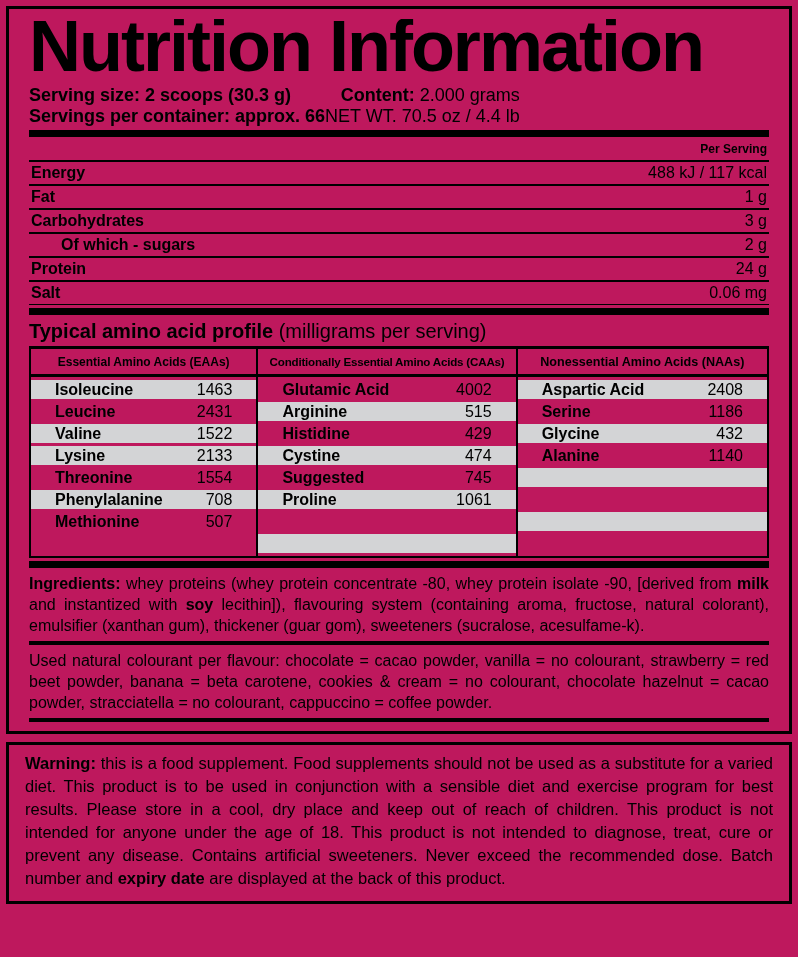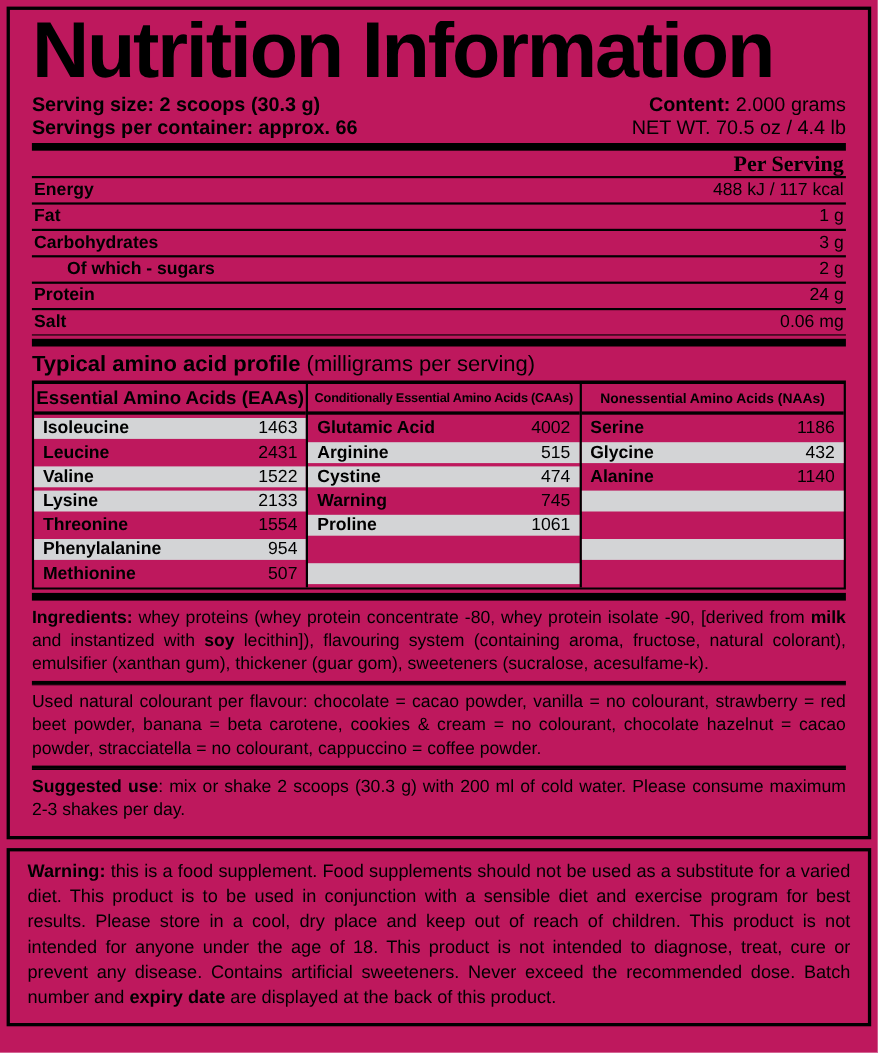--- a/index.html
+++ b/index.html
@@ -13,30 +13,30 @@
   .b{ font-weight:bold; }
 
   .main-box{ border:3px solid var(--ink); padding:4px 20px 8px; }
 
   .title{
     font-size:72px; line-height:54px; font-weight:bold;
     letter-spacing:-2px; white-space:nowrap;
     margin:6px 0 6px; overflow:hidden;
   }
 
-  .hdr{ display:flex; justify-content:space-between; align-items:flex-start;margin-top:12px; }
+  .hdr{ display:flex; align-items:flex-start;margin-top:12px; }
   .hdr-left div{ font-size:18px; line-height:21px; font-weight:bold; }
   .hdr-right{ text-align:right; }
   .hdr-right div{ font-size:18px; line-height:21px; }
 
   .bar{ height:7px; background:var(--ink); margin-top:3px; }
 
   .perserv{
-    text-align:right; font-size:20px; line-height:16px;
-    padding:4px 2px 3px; border-bottom:2px solid var(--ink);font-family:Liberation Serif, serif;
+    text-align:right; font-size:12px; line-height:16px;
+    padding:4px 2px 3px; border-bottom:2px solid var(--ink);
   }
 
   .nrow{
     display:flex; justify-content:space-between; align-items:flex-start;
     font-size:16px; line-height:18px; padding:2px 2px;
     border-bottom:2px solid var(--ink);
   }
   .nrow:last-child{ border-bottom:1px solid var(--ink); }
   .nrow .nlabel{ font-weight:bold; }
   .nrow.indent .nlabel{ padding-left:30px; }
@@ -44,29 +44,29 @@
   .amino-heading{ font-size:20px; line-height:22px; padding:5px 0 4px; }
   .amino-heading .reg{ font-weight:normal; }
 
   .amino-grid{
     display:grid; grid-template-columns:226fr 260fr 252fr;
     border:2px solid var(--ink); border-top-width:3px;
   }
   .acol{ border-left:2px solid var(--ink); }
   .acol:first-child{ border-left:none; }
   .ahead{
-    text-align:center; font-weight:bold; font-size:17px; line-height:14px;
+    text-align:center; font-weight:bold; font-size:12px; line-height:14px;
     padding:6px 2px 5px; border-bottom:3px solid var(--ink); white-space:nowrap; overflow:hidden;
   }
   .acol:nth-child(2) .ahead{ font-size:11.6px; letter-spacing:-0.2px; }
   .acol:nth-child(3) .ahead{ font-size:12.6px; }
   .abody{ padding:3px 0 0; }
   .acell{
     display:flex; justify-content:space-between; align-items:flex-end;
-    min-height:19px; padding:1px 8px; margin-bottom:3px;
+    min-height:19px; padding:1px 24px; margin-bottom:3px;
     font-size:16px; line-height:17px;
   }
   .acell.shade{ background:var(--shade); }
   .acell .aname{ font-weight:bold; }
 
   .para{ font-size:16px; line-height:21px; text-align:justify; margin:5px 0; }
   .dline{
     height:3px; border-top:3px solid var(--ink); border-bottom:1px solid var(--ink);
     margin:1px 0;
   }
@@ -150,64 +150,72 @@
             <div class="acell shade">
               <span class="aname">Lysine</span>
               <span class="aval">2133</span>
             </div>
             <div class="acell">
               <span class="aname">Threonine</span>
               <span class="aval">1554</span>
             </div>
             <div class="acell shade">
               <span class="aname">Phenylalanine</span>
-              <span class="aval">954</span>
+              <span class="aval">708</span>
             </div>
             <div class="acell">
               <span class="aname">Methionine</span>
               <span class="aval">507</span>
             </div>
           </div>
         </div>
         <div class="acol">
           <div class="ahead">Conditionally Essential Amino Acids (CAAs)</div>
           <div class="abody">
             <div class="acell">
               <span class="aname">Glutamic Acid</span>
               <span class="aval">4002</span>
             </div>
             <div class="acell shade">
               <span class="aname">Arginine</span>
               <span class="aval">515</span>
             </div>
+            <div class="acell">
+              <span class="aname">Histidine</span>
+              <span class="aval">429</span>
+            </div>
             <div class="acell shade">
               <span class="aname">Cystine</span>
               <span class="aval">474</span>
             </div>
             <div class="acell">
-              <span class="aname">Warning</span>
+              <span class="aname">Suggested</span>
               <span class="aval">745</span>
             </div>
             <div class="acell shade">
               <span class="aname">Proline</span>
               <span class="aval">1061</span>
             </div>
             <div class="acell">
               <span class="aname"></span>
               <span class="aval"></span>
             </div>
             <div class="acell shade">
               <span class="aname"></span>
               <span class="aval"></span>
             </div>
           </div>
         </div>
         <div class="acol">
           <div class="ahead">Nonessential Amino Acids (NAAs)</div>
           <div class="abody">
+            <div class="acell shade">
+              <span class="aname">Aspartic Acid</span>
+              <span class="aval">2408</span>
+            </div>
             <div class="acell">
               <span class="aname">Serine</span>
               <span class="aval">1186</span>
             </div>
             <div class="acell shade">
               <span class="aname">Glycine</span>
               <span class="aval">432</span>
             </div>
             <div class="acell">
               <span class="aname">Alanine</span>
@@ -236,21 +244,20 @@
     <div class="bar"></div>
 
     <p class="para" id="p-ingredients"><span class="b">Ingredients:</span><span> whey proteins (whey protein concentrate -80, whey protein isolate -90, [derived from </span><span class="b">milk</span><span> and instantized with </span><span class="b">soy</span><span> lecithin]), flavouring system (containing aroma, fructose, natural colorant), emulsifier (xanthan gum), thickener (guar gom), sweeteners (sucralose, acesulfame-k).</span></p>
 
     <div class="dline"></div>
 
     <p class="para">Used natural colourant per flavour: chocolate = cacao powder, vanilla = no colourant, strawberry = red beet powder, banana = beta carotene, cookies &amp; cream = no colourant, chocolate hazelnut = cacao powder, stracciatella = no colourant, cappuccino = coffee powder.</p>
 
     <div class="dline"></div>
 
-    <p class="para" id="p-suggested"><span class="b">Suggested use</span><span>: mix or shake 2 scoops (30.3 g) with 200 ml of cold water. Please consume maximum 2-3 shakes per day.</span></p>
 
   </div>
 
   <div class="warning-box">
     <p class="para warn" id="p-warning"><span class="b">Warning:</span><span> this is a food supplement. Food supplements should not be used as a substitute for a varied diet. This product is to be used in conjunction with a sensible diet and exercise program for best results. Please store in a cool, dry place and keep out of reach of children. This product is not intended for anyone under the age of 18. This product is not intended to diagnose, treat, cure or prevent any disease. Contains artificial sweeteners. Never exceed the recommended dose. Batch number and </span><span class="b">expiry date</span><span> are displayed at the back of this product.</span></p>
   </div>
 
 </div>
 
 </body></html>

